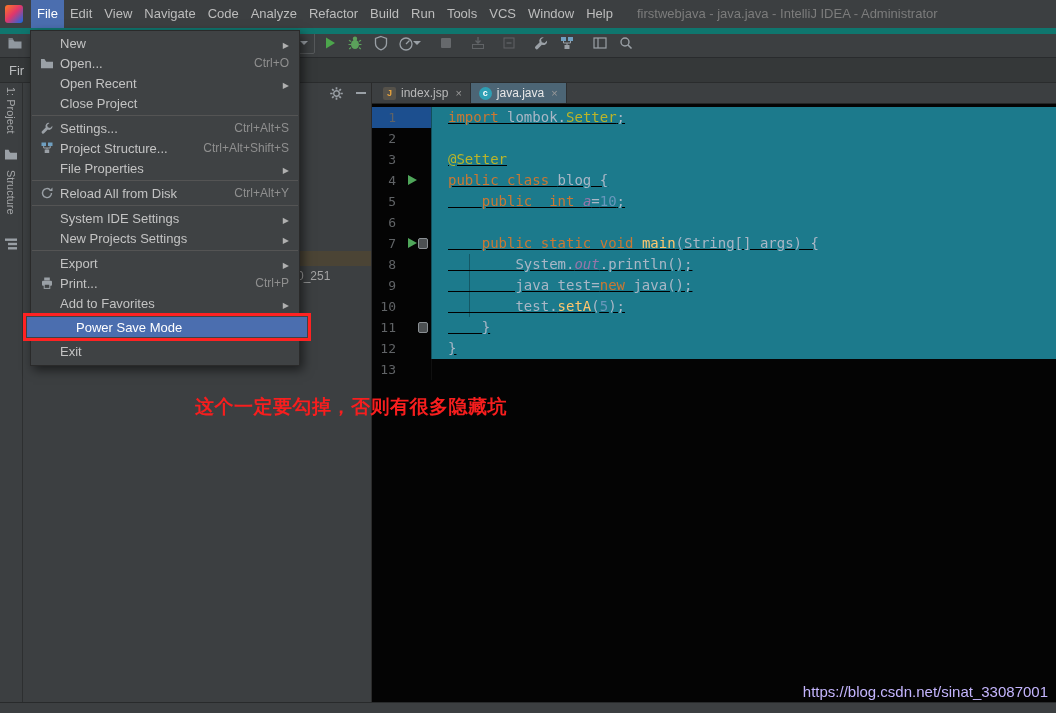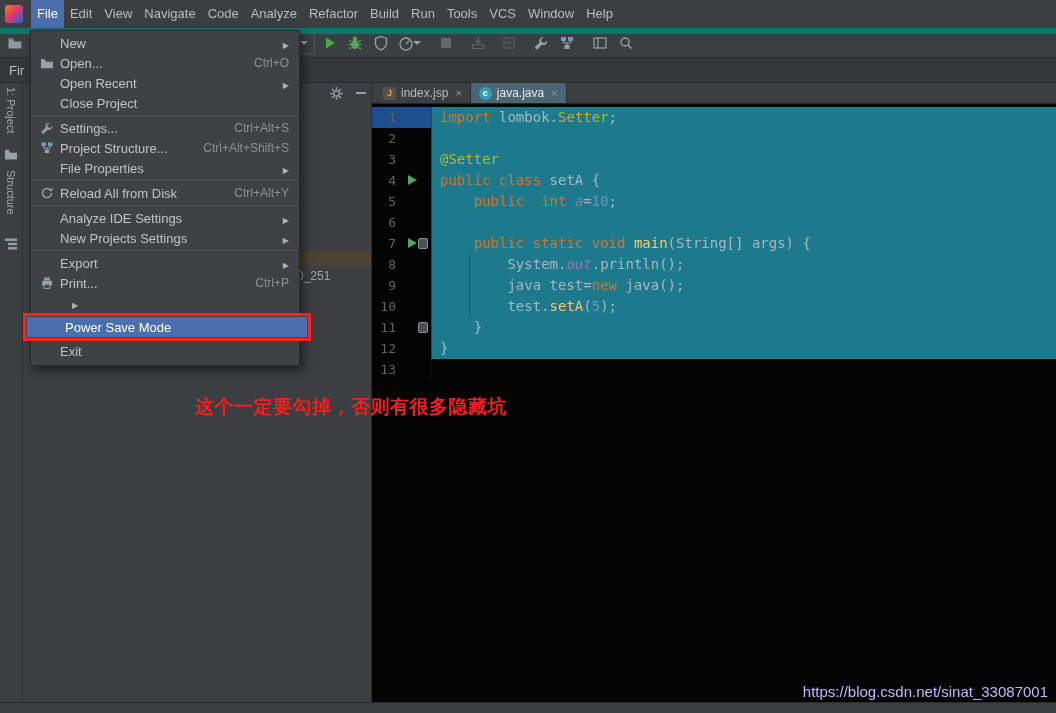--- a/index.html
+++ b/index.html
@@ -50,21 +50,21 @@
   .fico.jsp{background:#56524a;color:#e8a33d;border-radius:2px;}
   .fico.cls{background:#2f9fb4;border-radius:50%;}
 
   
   .editor{position:absolute;left:372px;top:104px;right:0;bottom:10px;background:var(--editorbg,#040404);z-index:1;}
   .lines{padding-top:3px;}
   .ed-line{display:flex;height:21px;font-family:"DejaVu Sans Mono",monospace;font-size:14px;line-height:21px;}
   .gut{position:relative;width:59px;flex:none;}
   .gut.cur{background:var(--gutterblue,#1c4f8f);}
   .lnum{display:inline-block;width:22px;margin-left:2px;text-align:right;color:#606366;font-size:13px;}
-  .code{flex:1;white-space:pre;padding-left:8px;border-left:1px solid rgba(255,255,255,0.05);}
+  .code{flex:1;white-space:pre;padding-left:16px;border-left:1px solid rgba(255,255,255,0.05);text-decoration:underline;}
   .code.teal{background:var(--teal,#1c7a8c);border-left:1px solid rgba(0,0,0,0.35);}
   .run-ico{position:absolute;left:36px;top:5px;width:0;height:0;
            border-left:9px solid var(--rungreen,#4fa65a);border-top:5.5px solid transparent;border-bottom:5.5px solid transparent;}
   .mark-ico{position:absolute;right:3px;top:5px;width:8px;height:9px;border:1px solid #8a8f93;border-radius:2px;background:#4c5052;}
   .iguide{position:absolute;left:97px;top:150px;width:1px;height:63px;background:rgba(0,0,0,0.28);}
   .tk-kw{color:var(--kw,#cc7832);}
   .tk-pl{color:var(--pl,#a9b7c6);}
   .tk-ann{color:var(--ann,#bbb529);}
   .tk-fn{color:var(--fn,#ffc66d);}
   .tk-fld{color:var(--fld,#9876aa);font-style:italic;}
@@ -74,21 +74,21 @@
   .menu{position:absolute;left:30px;top:30px;width:270px;box-sizing:border-box;background:#3f4244;
         border:1px solid #2a2a2a;box-shadow:3px 4px 10px rgba(0,0,0,0.55);z-index:10;padding:2px 0 4px;}
   .mi{height:20px;display:flex;align-items:center;padding:0 10px 0 7px;font-size:13px;color:#c3c3c3;}
   .mi-ic{width:18px;flex:none;margin-right:4px;display:flex;align-items:center;justify-content:center;}
   .mi-label{flex:1;white-space:nowrap;}
   .mi-sc{color:#8f8f8f;font-size:12px;margin-left:12px;}
   .mi-arrow{margin-left:12px;color:#b0b0b0;}
   .mi-arrow::before{content:"\25b6";font-size:8px;}
   .msep{height:1px;background:#545454;margin:2px 1px;}
   .psm-box{border:3px solid var(--red,#ff2222);margin:0 -12px 0 -8px;padding:1px;background:#3f4244;}
-  .psm-box .mi{background:var(--menusel,#4b6eaf);color:#fff;padding-left:38px;}
+  .psm-box .mi{background:var(--menusel,#4b6eaf);color:#fff;padding-left:49px;}
 
   
   .cn-note{position:absolute;left:195px;top:394px;z-index:11;color:#f71e1e;font-size:19px;font-weight:bold;letter-spacing:0.5px;}
   .watermark{position:absolute;right:8px;top:683px;color:#c4b5fd;font-size:15px;z-index:2;}
   .statusbar{position:absolute;left:0;bottom:0;width:100%;height:10px;background:var(--panel,#3c3f41);
              border-top:1px solid #282a2b;z-index:3;}
   svg{display:block;}
 </style>
 </head>
 <body>
@@ -105,20 +105,21 @@
     <span class="mb-item">Navigate</span>
     <span class="mb-item">Code</span>
     <span class="mb-item">Analyze</span>
     <span class="mb-item">Refactor</span>
     <span class="mb-item">Build</span>
     <span class="mb-item">Run</span>
     <span class="mb-item">Tools</span>
     <span class="mb-item">VCS</span>
     <span class="mb-item">Window</span>
     <span class="mb-item">Help</span>
+    <span class="mb-title">firstwebjava - java.java - IntelliJ IDEA - Administrator</span>
   </div>
 
   <div class="toolbar">
     <span class="tbi" style="left:5px">
       <svg width="16" height="16">
           <path d="M1.5 4.5h4.5l1.5 2h7v7h-13z" fill="#90989f"></path>
           <path d="M1.5 4.5v-1.3h4l1 1.3z" fill="#90989f"></path>
         </svg>
     </span>
     <span class="combo-edge">
@@ -264,21 +265,21 @@
         <div class="code teal"></div>
       </div>
 
       <div class="ed-line">
         <div class="gut"><span class="lnum">3</span></div>
         <div class="code teal"><span class="tk-ann">@Setter</span></div>
       </div>
 
       <div class="ed-line">
         <div class="gut"><span class="lnum">4</span><span class="run-ico"></span></div>
-        <div class="code teal"><span class="tk-kw">public class </span><span class="tk-pl">setA {</span></div>
+        <div class="code teal"><span class="tk-kw">public class </span><span class="tk-pl">blog {</span></div>
       </div>
 
       <div class="ed-line">
         <div class="gut"><span class="lnum">5</span></div>
         <div class="code teal"><span class="tk-pl">    </span><span class="tk-kw">public  int </span><span class="tk-fld">a</span><span class="tk-pl">=</span><span class="tk-num">10</span><span class="tk-pl">;</span></div>
       </div>
 
       <div class="ed-line">
         <div class="gut"><span class="lnum">6</span></div>
         <div class="code teal"></div>
@@ -382,21 +383,21 @@
             <path d="M11.5 7a4.5 4.5 0 1 1-1.4-3.2" fill="none" stroke="#9aa0a6" stroke-width="1.4"></path>
             <path d="M12.5 1.5v3.6H8.9z" fill="#9aa0a6"></path>
           </svg>
         </span>
         <span class="mi-label">Reload All from Disk</span>
         <span class="mi-sc">Ctrl+Alt+Y</span>
       </div>
     <div class="msep"></div>
     <div class="mi">
         <span class="mi-ic"></span>
-        <span class="mi-label">Analyze IDE Settings</span>
+        <span class="mi-label">System IDE Settings</span>
         <span class="mi-arrow"></span>
       </div>
     <div class="mi">
         <span class="mi-ic"></span>
         <span class="mi-label">New Projects Settings</span>
         <span class="mi-arrow"></span>
       </div>
     <div class="msep"></div>
     <div class="mi">
         <span class="mi-ic"></span>
@@ -409,20 +410,21 @@
             <rect x="4.2" y="1.5" width="5.6" height="3" fill="#9aa0a6"></rect>
             <rect x="2" y="4.8" width="10" height="5" rx="1" fill="#9aa0a6"></rect>
             <rect x="4.2" y="8.2" width="5.6" height="4.2" fill="#3f4244" stroke="#9aa0a6"></rect>
           </svg>
         </span>
         <span class="mi-label">Print...</span>
         <span class="mi-sc">Ctrl+P</span>
       </div>
     <div class="mi">
         <span class="mi-ic"></span>
+        <span class="mi-label">Add to Favorites</span>
         <span class="mi-arrow"></span>
       </div>
     <div class="psm-box">
       <div class="mi">
           <span class="mi-label">Power Save Mode</span>
         </div>
     </div>
     <div class="mi">
         <span class="mi-ic"></span>
         <span class="mi-label">Exit</span>

